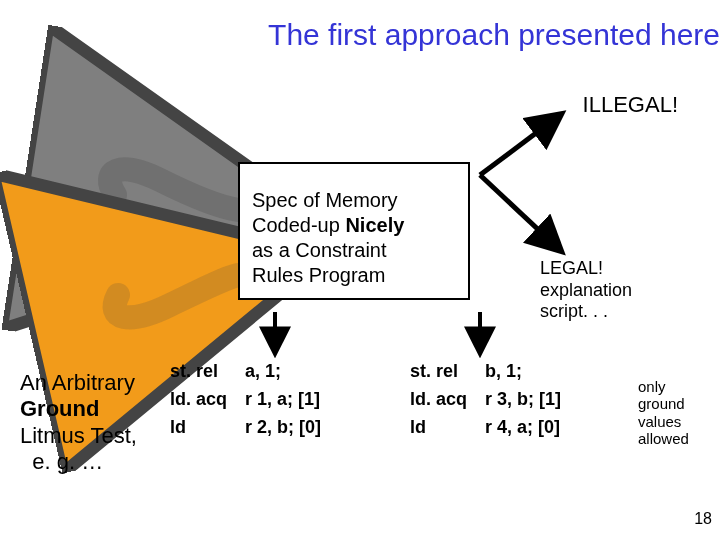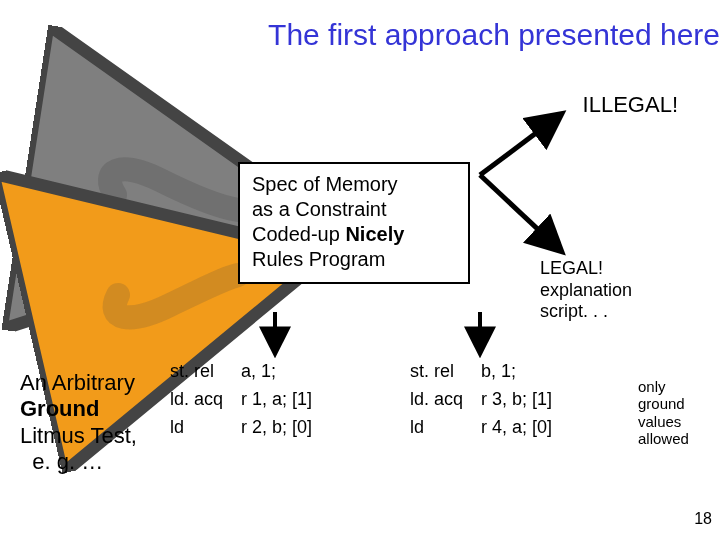--- a/index.html
+++ b/index.html
@@ -21,21 +21,21 @@
     position: absolute;
     top: 92px; right: 42px;
     font-size: 22px;
   }
   .spec-box {
     position: absolute;
     top: 162px; left: 238px;
     width: 232px;
     border: 2px solid #000;
     background: #fff;
-    padding: 8px 10px 10px 12px;
+    padding: 24px 10px 10px 12px;
     font-size: 20px;
     line-height: 1.25;
     z-index: 5;
   }
   .legal {
     position: absolute;
     top: 258px; left: 540px;
     font-size: 18px;
     line-height: 1.2;
   }
@@ -55,20 +55,21 @@
   }
   .code-block {
     position: absolute;
     top: 358px;
     font-size: 18px;
     line-height: 1.55;
     display: grid;
     grid-template-columns: auto auto;
     column-gap: 18px;
     row-gap: 0px;
+    font-weight: bold;
   }
   .code-left { left: 170px; }
   .code-right { left: 410px; }
   .op { white-space: pre; }
   .arg { white-space: pre; }
   .pagenum {
     position: absolute;
     bottom: 12px; right: 8px;
     font-size: 16px;
   }
@@ -115,24 +116,24 @@
   <line x1="275" y1="312" x2="275" y2="352" stroke="#000" stroke-width="4" marker-end="url(#ah-black)"></line>
   <line x1="480" y1="312" x2="480" y2="352" stroke="#000" stroke-width="4" marker-end="url(#ah-black)"></line>
 </svg>
 
 <div class="title">The first approach presented here</div>
 
 <div class="illegal">ILLEGAL!</div>
 
 <div class="spec-box">
   <div>Spec of Memory</div>
-  <div>as a Constraint</div>
   <div>
     <span>Coded-up </span><b>Nicely</b>
   </div>
+  <div>as a Constraint</div>
   <div>Rules Program</div>
 </div>
 
 <div class="legal">
   <div>LEGAL!</div>
   <div>explanation</div>
   <div>script. . .</div>
 </div>
 
 <div class="left-label">

